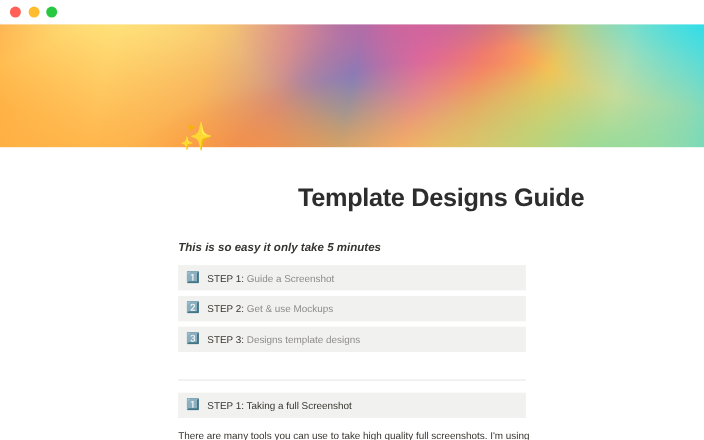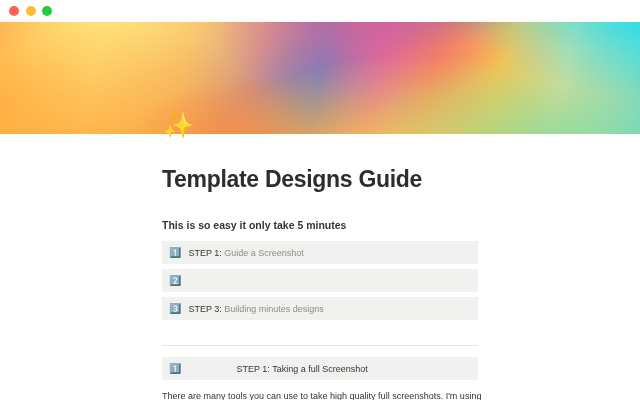--- a/index.html
+++ b/index.html
@@ -104,27 +104,29 @@
     z-index: 2;
     padding: 0 0 0 162px;
   }
 
   .page-title {
     font-size: 23px;
     font-weight: bold;
     color: #2d2d2d;
     letter-spacing: -0.3px;
     margin-top: 32px;
+    text-align: center;
   }
 
   .subtitle {
     font-size: 10.5px;
     font-weight: bold;
     color: #37352f;
     margin-top: 26px;
+    font-style: italic;
   }
 
   .steps {
     margin-top: 10px;
     width: 316px;
   }
 
   .step-row {
     display: flex;
     align-items: center;
@@ -162,21 +164,21 @@
   .section-row {
     display: flex;
     align-items: center;
     gap: 7px;
     background: #f1f1ef;
     height: 23px;
     padding: 0 7px;
     width: 316px;
     margin-top: 11px;
   }
-  .section-row .step-text { color: #37352f; margin-left: 48px; }
+  .section-row .step-text { color: #37352f; }
 
   .para {
     width: 320px;
     margin-top: 10px;
     font-size: 9px;
     line-height: 1.5;
     color: #37352f;
   }
 </style>
 </head>
@@ -204,25 +206,26 @@
 
     <div class="steps">
 
       <div class="step-row">
         <span class="keycap">1️⃣</span>
         <span class="step-text"><b>STEP 1:</b><span> Guide a Screenshot</span></span>
       </div>
 
       <div class="step-row">
         <span class="keycap">2️⃣</span>
+        <span class="step-text"><b>STEP 2:</b><span> Get &amp; use Mockups</span></span>
       </div>
 
       <div class="step-row">
         <span class="keycap">3️⃣</span>
-        <span class="step-text"><b>STEP 3:</b><span> Building minutes designs</span></span>
+        <span class="step-text"><b>STEP 3:</b><span> Designs template designs</span></span>
       </div>
 
     </div>
 
     <div class="divider"></div>
 
     <div class="section-row">
       <span class="keycap">1️⃣</span>
       <span class="step-text"><b>STEP 1:</b><span> Taking a full Screenshot</span></span>
     </div>

